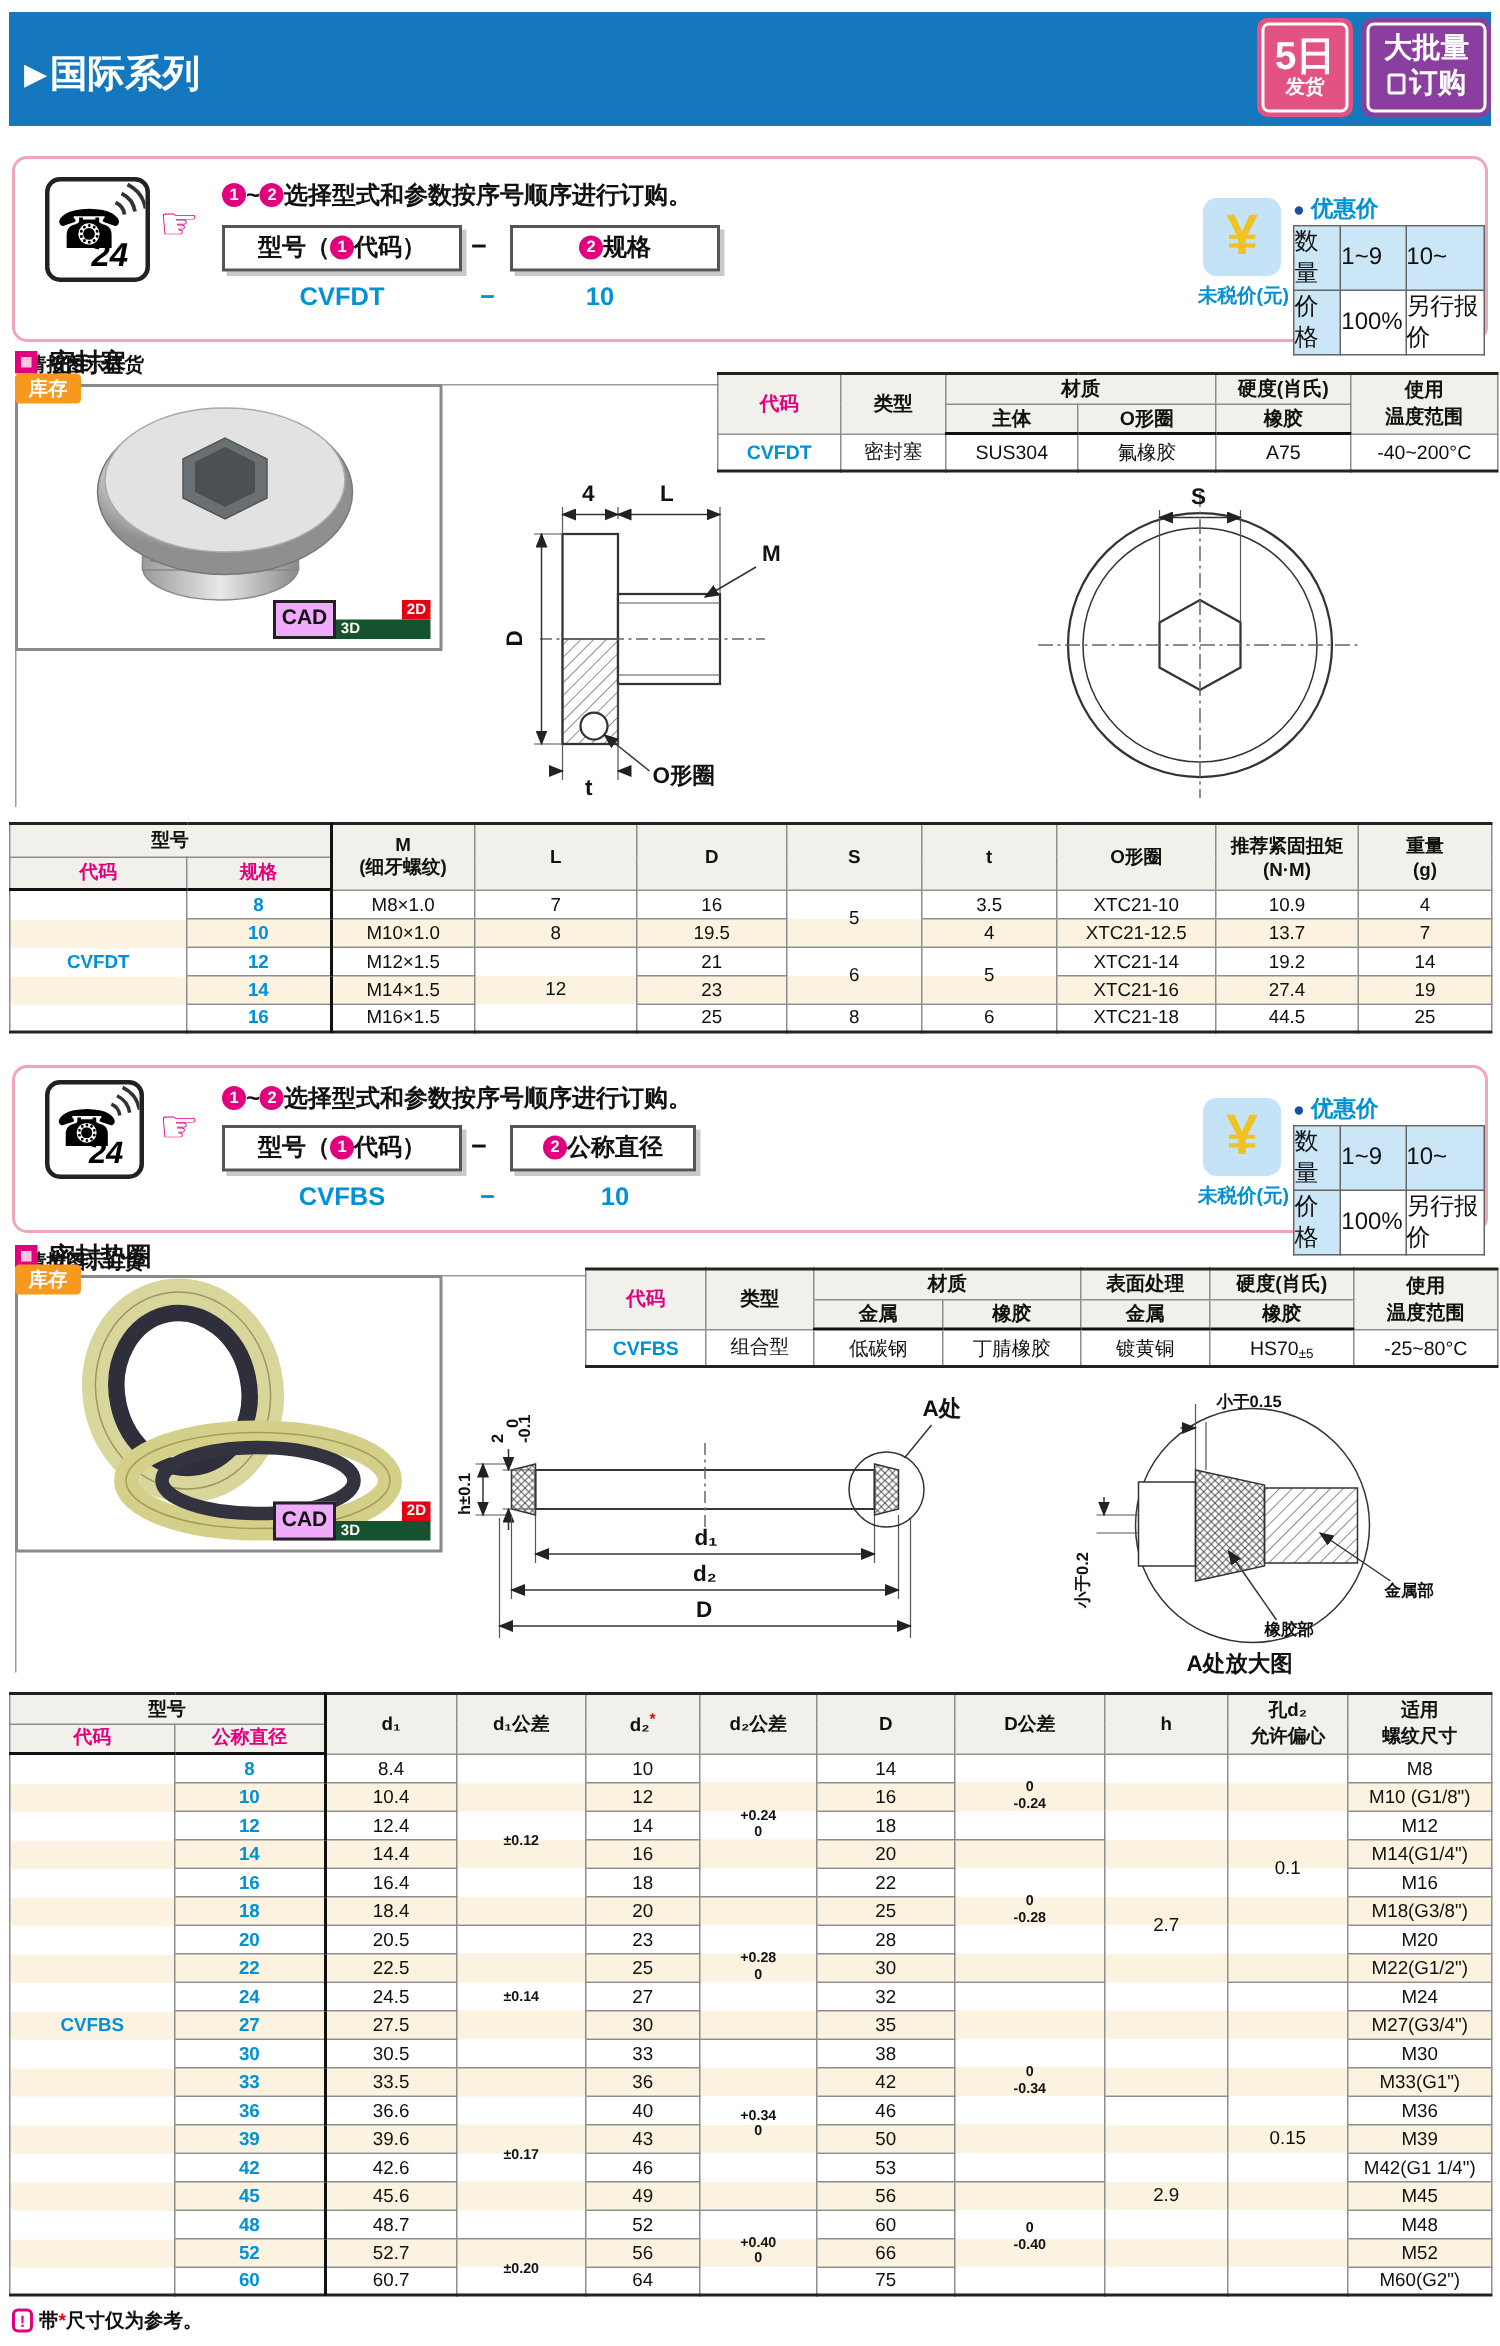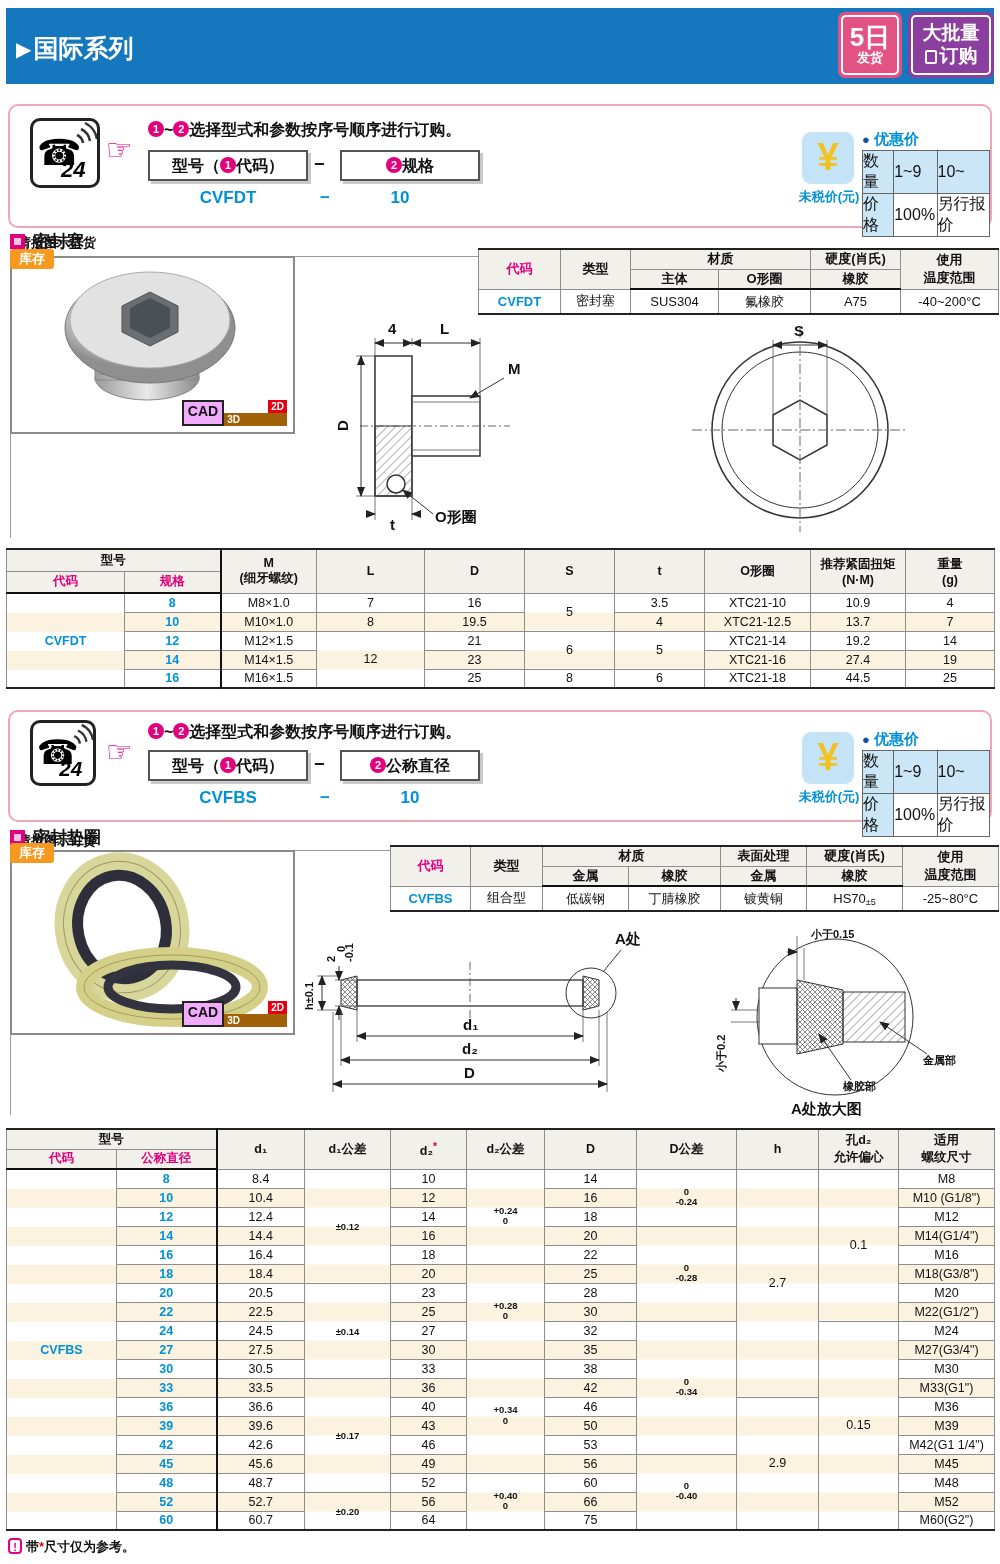--- a/index.html
+++ b/index.html
@@ -49,21 +49,21 @@
   .sec-label { font-size:17px; font-weight:bold; display:flex; align-items:center; }
   .marker { width:15px; height:15px; background:#E3007F; display:inline-block; margin-right:8px; position:relative; }
   .marker:after { content:""; position:absolute; left:4px; top:4px; width:7px; height:7px; background:#F9C6DF; }
   .frame { border-left:1px solid #9a9a9a; border-top:1px solid #9a9a9a; }
   .imgbox { border:2px solid #8a8a8a; background:#fff; }
   .stock { left:10px; background:#F6991E; color:#fff; font-weight:bold; font-size:13px; padding:1px 9px; border-radius:3px; }
   .cadge { position:absolute; right:6px; bottom:6px; display:flex; font-weight:bold; }
   .cad-l { border:2px solid #222; background:#f0abfc; color:#111; font-size:14px; padding:1px 4px; }
   .cad-r { display:flex; flex-direction:column; }
   .cad-2d { background:#E60012; color:#fff; font-size:10px; padding:0 3px; line-height:13px;margin-left:44px; }
-  .cad-3d { background:#a16207; color:#fff; font-size:10px; padding:0 3px; line-height:13px; }
+  .cad-3d { background:#14532d; color:#fff; font-size:10px; padding:0 3px; line-height:13px; }
 
   
   .spec { border-collapse:collapse; table-layout:fixed; border-top:2px solid #222; border-bottom:2px solid #222; }
   .spec th, .spec td { border:1px solid #8d8d8d; text-align:center; font-size:13px; padding:0; }
   .spec th { background:#F1F0EB; font-weight:bold; height:20px; }
   .spec td { height:25px; background:#fff; }
   .spec thead tr:last-child th { border-bottom:2px solid #111; }
 
   
   .dt { border-collapse:collapse; table-layout:fixed; border-top:2px solid #222; border-bottom:2px solid #222; width:988px; }
@@ -381,21 +381,21 @@
   </div>
   <div class="abs phone-caption" style="top:80px;">请按图示订货</div>
   <div class="abs finger" style="top:22px;">☞</div>
   <div class="abs instr" style="top:10px;">
     <span class="numc">1</span><span>~</span><span class="numc">2</span><span>选择型式和参数按序号顺序进行订购。</span>
   </div>
   <div class="abs obox obox1" style="top:38px;">
     <span>型号（</span><span class="numc">1</span><span>代码）</span>
   </div>
   <div class="abs odash" style="top:42px;">−</div>
-  <div class="abs obox obox2" style="top:38px;width:140px;">
+  <div class="abs obox obox2" style="top:38px;width:124px;">
     <span class="numc">2</span><span>公称直径</span>
   </div>
   <div class="abs oval oval1" style="top:76px;">CVFBS</div>
   <div class="abs oval ovald" style="top:76px;">−</div>
   <div class="abs oval oval2" style="top:76px;width:140px;">10</div>
   <div class="abs yenbox" style="top:20px;">¥</div>
   <div class="abs untaxed" style="top:76px;">未税价(元)</div>
   <div class="abs yuhui" style="top:18px;"><span class="dot">●</span> <span>优惠价</span></div>
   <table class="abs ptable" style="top:38px;">
     <colgroup>

